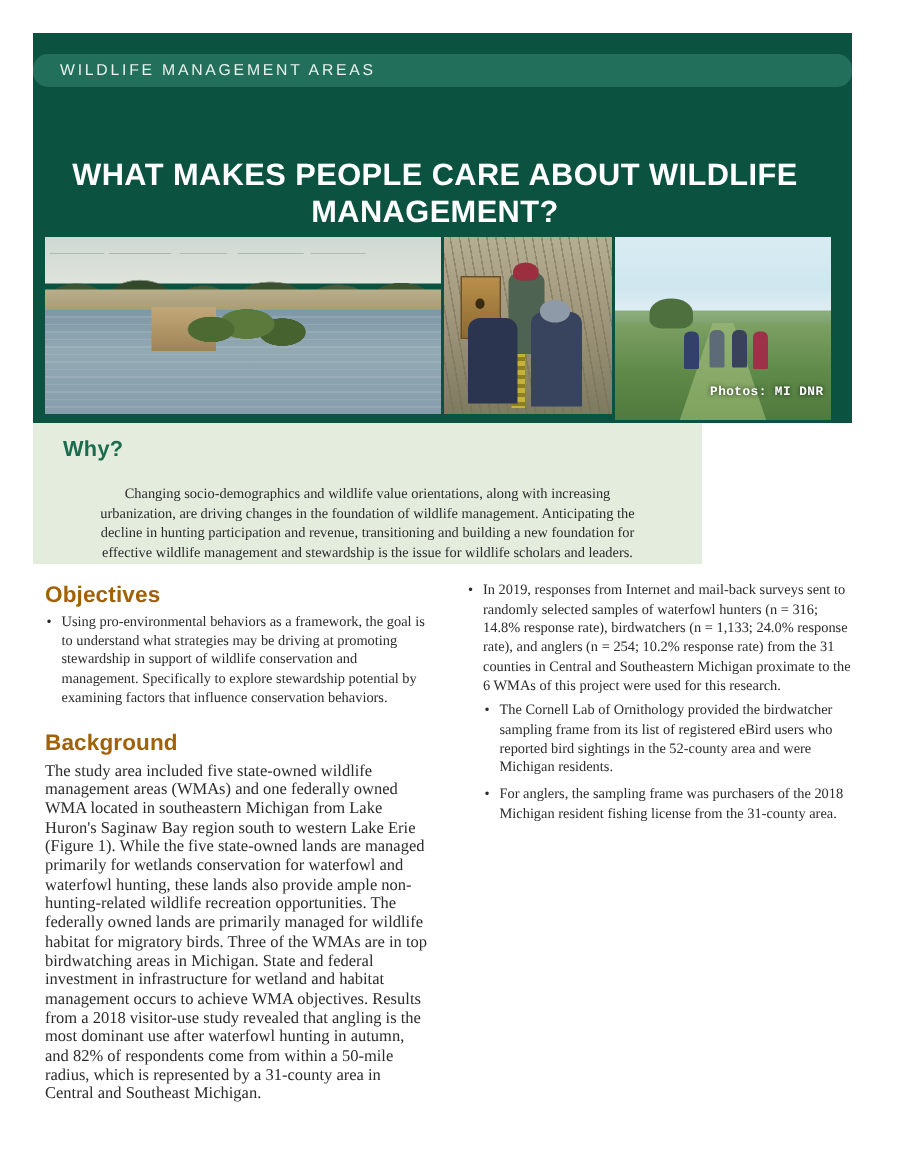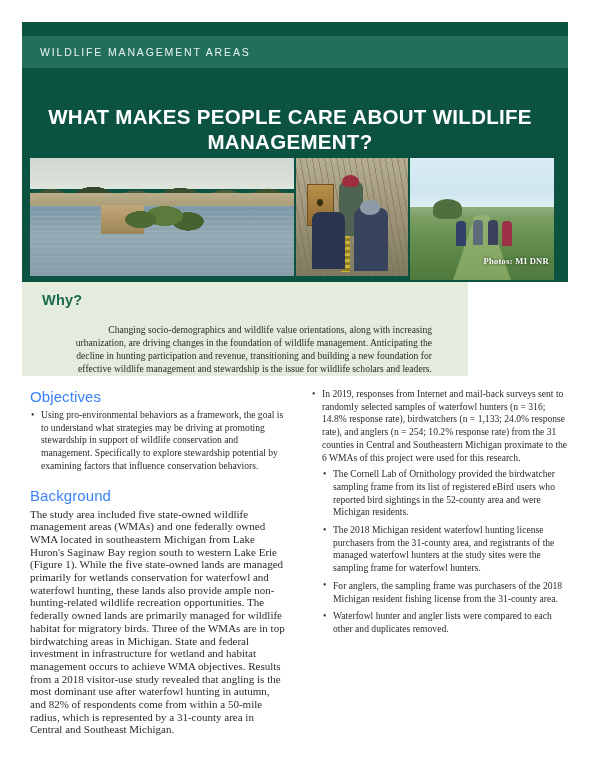--- a/index.html
+++ b/index.html
@@ -23,24 +23,25 @@
     top: 22px;
     width: 546px;
     height: 260px;
     background: #0b5340;
   }
   .eyebrow-band {
     position: absolute;
     left: 0;
     top: 14px;
     width: 100%;
-    height: 32px;
+    height: 22px;
     background: #22705b;
     display: flex;
     align-items: center;
+    border-radius: 10px;
   }
   .eyebrow-text {
     font-family: "Liberation Sans", sans-serif;
     font-size: 10.5px;
     letter-spacing: 1.85px;
     color: #eaf2ee;
     padding-left: 18px;
     font-weight: 400;
     white-space: nowrap;
   }
@@ -193,21 +194,21 @@
   }
   .w1 { left: 32%; top: 52%; background: #33406a; }
   .w2 { left: 44%; top: 51%; background: #5d6a78; }
   .w3 { left: 54%; top: 51%; background: #39425a; }
   .w4 { left: 64%; top: 52%; background: #9c3148; }
 
   .photo-credit {
     position: absolute;
     right: 5px;
     bottom: 14px;
-    font-family: Liberation Serif, serif;
+    font-family: Liberation Mono, monospace;
     font-size: 8.5px;
     font-weight: bold;
     color: #ffffff;
     letter-spacing: 0.3px;
     text-shadow: 0 0 3px rgba(0,0,0,.75);
     white-space: nowrap;
   }
 
   
   .why-box {
@@ -226,39 +227,39 @@
     font-size: 14.5px;
     color: #1b6b4f;
     margin: 0 0 3px 0;
     letter-spacing: 0.2px;
   }
   .why-body {
     font-size: 9.6px;
     line-height: 12.9px;
     color: #2b2b2b;
     margin: 16px;
-    text-align: right;
+    text-align: center;
   }
 
   
   .columns {
     position: absolute;
     left: 30px;
     top: 388px;
     width: 540px;
     display: flex;
     gap: 23px;
   }
   .col { width: 258px; }
 
   .sec-title {
     font-family: "Liberation Sans", sans-serif;
-    font-weight: normal;
+    font-weight: bold;
     font-size: 15px;
-    color: #3b82f6;
+    color: #a16207;
     margin: 0 0 4px 0;
     letter-spacing: 0.1px;
   }
   .sec-title.spaced { margin-top: 14px; }
 
   .para {
     font-size: 11px;
     line-height: 12.7px;
     margin: 0;
     color: #2b2b2b;
@@ -375,20 +376,18 @@
     <p class="para">The study area included five state-owned wildlife management areas (WMAs) and one federally owned WMA located in southeastern Michigan from Lake Huron's Saginaw Bay region south to western Lake Erie (Figure 1). While the five state-owned lands are managed primarily for wetlands conservation for waterfowl and waterfowl hunting, these lands also provide ample non-hunting-related wildlife recreation opportunities. The federally owned lands are primarily managed for wildlife habitat for migratory birds. Three of the WMAs are in top birdwatching areas in Michigan. State and federal investment in infrastructure for wetland and habitat management occurs to achieve WMA objectives. Results from a 2018 visitor-use study revealed that angling is the most dominant use after waterfowl hunting in autumn, and 82% of respondents come from within a 50-mile radius, which is represented by a 31-county area in Central and Southeast Michigan.</p>
   </div>
 
   <div class="col">
     <ul class="bullets">
       <li>In 2019, responses from Internet and mail-back surveys sent to randomly selected samples of waterfowl hunters (n = 316; 14.8% response rate), birdwatchers (n = 1,133; 24.0% response rate), and anglers (n = 254; 10.2% response rate) from the 31 counties in Central and Southeastern Michigan proximate to the 6 WMAs of this project were used for this research.</li>
     </ul>
     <div class="sub-wrap">
       <ul class="sub-bullets">
         <li>The Cornell Lab of Ornithology provided the birdwatcher sampling frame from its list of registered eBird users who reported bird sightings in the 52-county area and were Michigan residents.</li>
-        <li>The 2018 Michigan resident waterfowl hunting license purchasers from the 31-county area, and registrants of the managed waterfowl hunters at the study sites were the sampling frame for waterfowl hunters.</li>
         <li>For anglers, the sampling frame was purchasers of the 2018 Michigan resident fishing license from the 31-county area.</li>
-        <li>Waterfowl hunter and angler lists were compared to each other and duplicates removed.</li>
       </ul>
     </div>
   </div>
 
 </div>
 
 </body></html>

